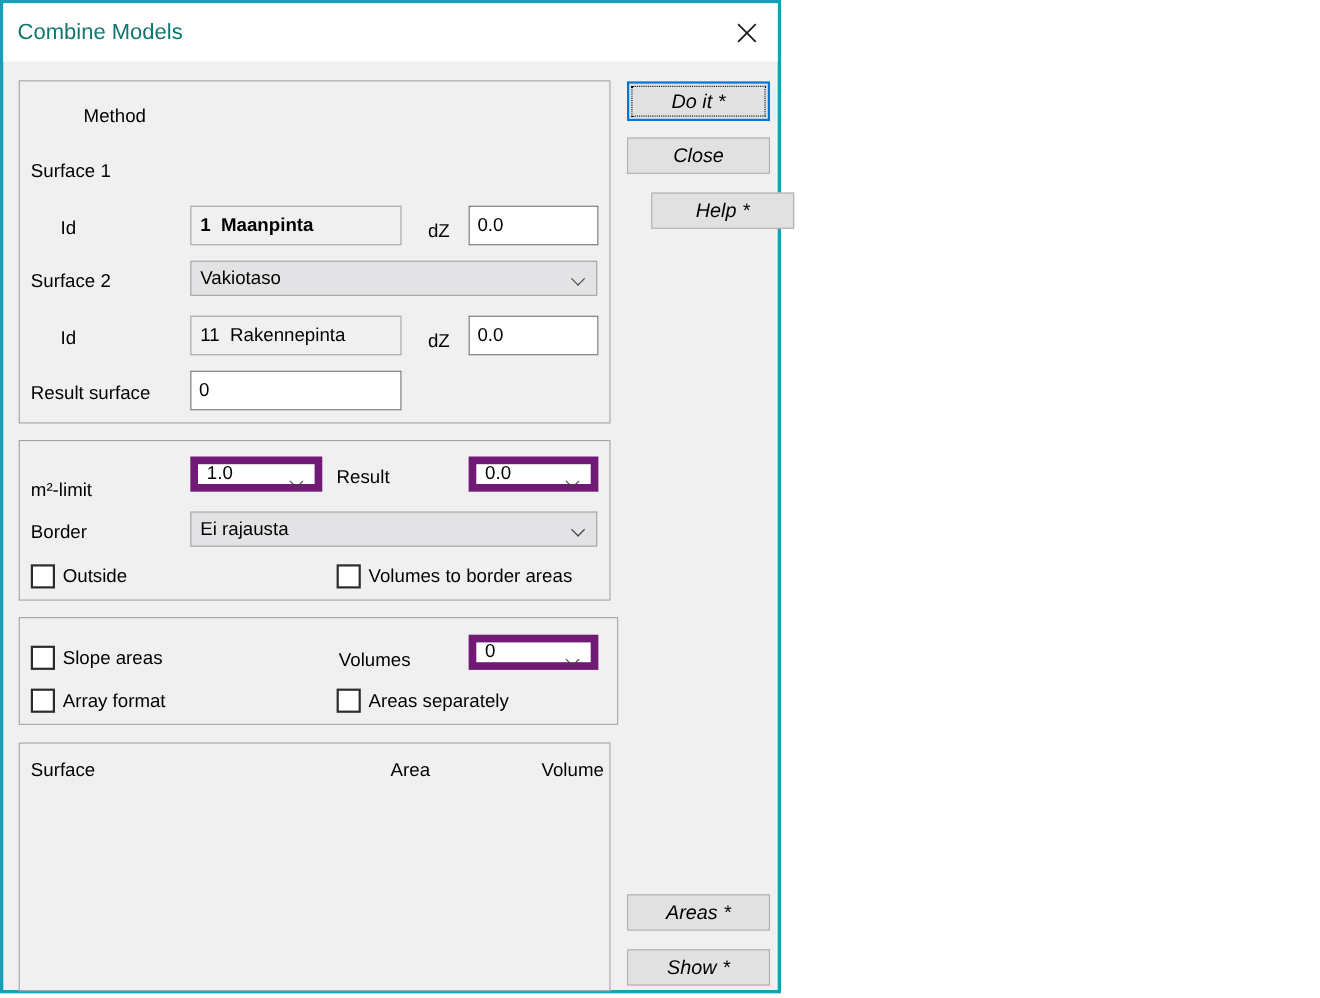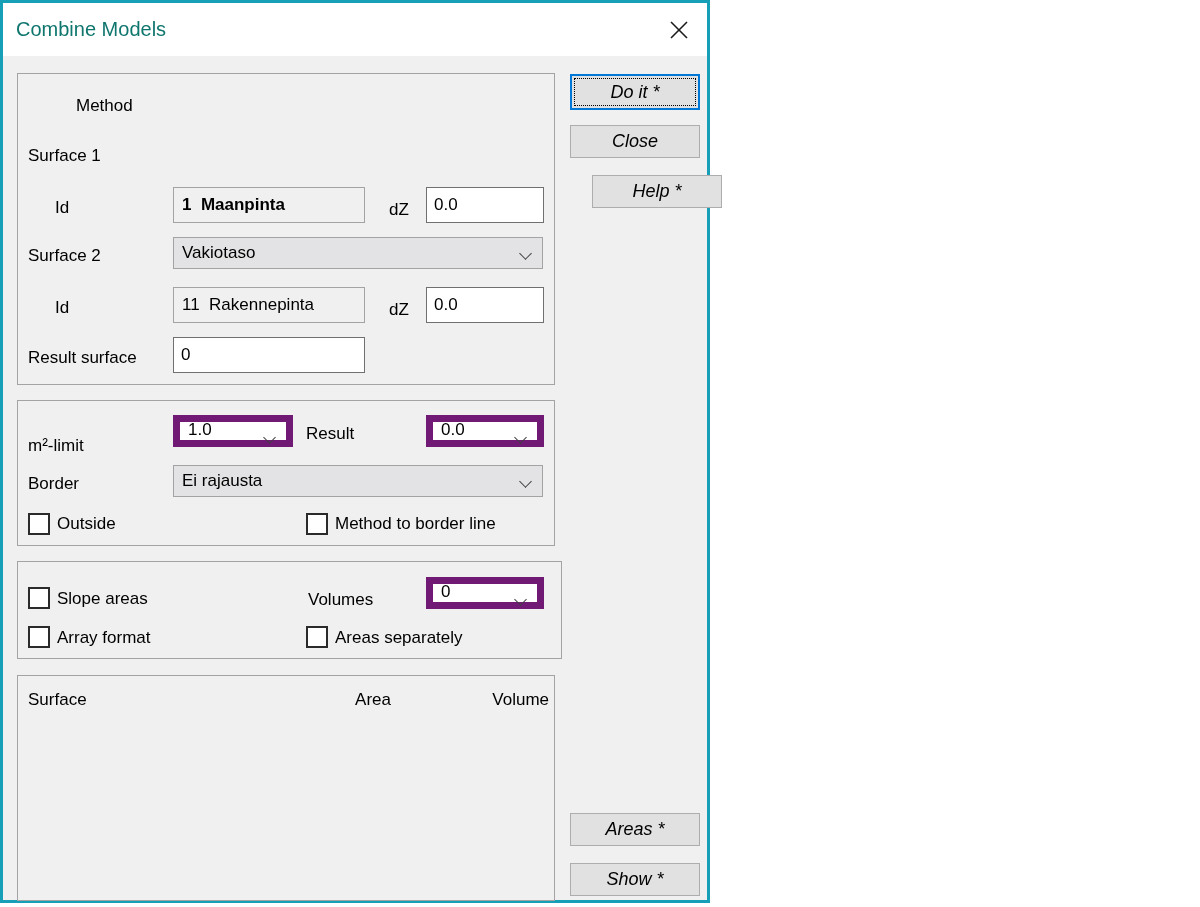--- a/index.html
+++ b/index.html
@@ -109,21 +109,21 @@
   <span class="lbl" style="left:25px; top:470px;">Border</span>
   <div class="combo" style="left:170px; top:462px; width:370px;">
     <span>Ei rajausta</span>
     <span class="chev"></span>
   </div>
 
   <span class="checkbox" style="left:25px; top:510px;"></span>
   <span class="lbl" style="left:54px; top:510px;">Outside</span>
 
   <span class="checkbox" style="left:303px; top:510px;"></span>
-  <span class="lbl" style="left:332px; top:510px;">Method to border line</span>
+  <span class="lbl" style="left:332px; top:510px;">Volumes to border areas</span>
 
   <div class="groupbox g3"></div>
 
   <span class="checkbox" style="left:25px; top:584px;"></span>
   <span class="lbl" style="left:54px; top:585px;">Slope areas</span>
 
   <span class="lbl" style="left:305px; top:586px;">Volumes</span>
   <div class="combo editable" style="left:423px; top:574px; width:118px;">
     <span>0</span>
     <span class="chev"></span>

